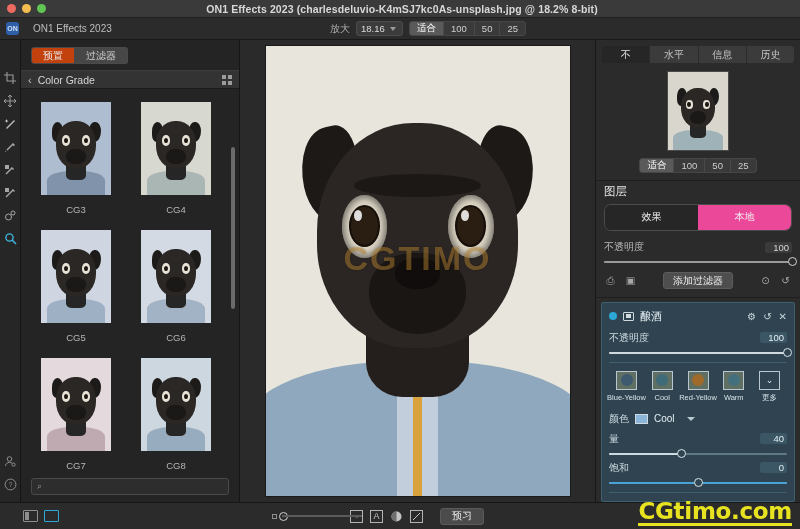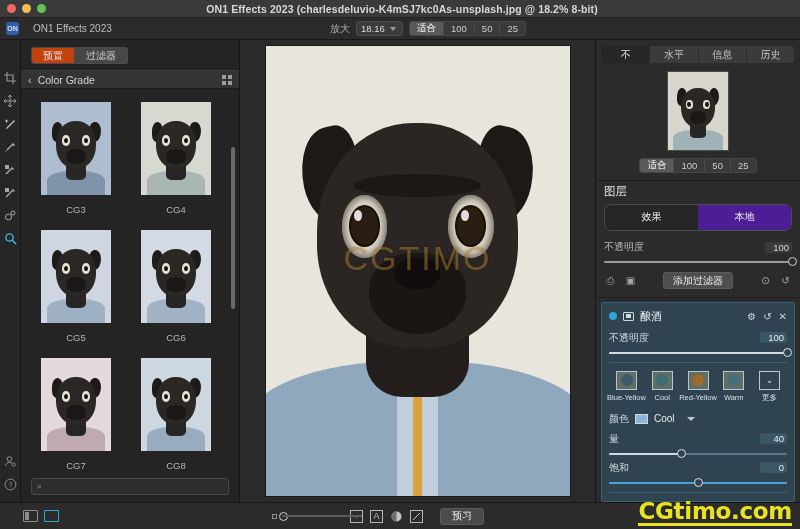--- a/index.html
+++ b/index.html
@@ -158,21 +158,21 @@
   .big-eye { position:absolute; width:15%; height:14%; top:33%; background:#ddd6c6; border-radius:50%; box-shadow:0 0 6px 3px rgba(0,0,0,.45) inset;}
   .big-eye.l { left:25%; }
   .big-eye.r { right:25%; }
   .big-eye::after{content:'';position:absolute;inset:20%;background:#2a1d12;border-radius:50%;box-shadow:0 0 0 2px #160f09;}
   .big-eye::before{content:'';position:absolute;left:28%;top:24%;width:18%;height:18%;background:#fff;border-radius:50%;z-index:2;opacity:.85;}
   .big-muzzle { position:absolute; left:34%; width:32%; top:46%; height:18%; background:#1a1614; border-radius:45% 45% 50% 50%;}
   .big-nose { position:absolute; left:42.5%; width:15%; top:47%; height:7%; background:#100d0c; border-radius:45%;}
   .big-wrinkle{position:absolute;left:29%;width:42%;top:28.5%;height:5%;background:rgba(0,0,0,.35);border-radius:50%;}
   .watermark-center {
     position: absolute; left: 50%; top: 47%; transform: translate(-50%,-50%);
-    font-size: 34px; font-weight: normal; letter-spacing: 2px;
+    font-size: 34px; font-weight: bold; letter-spacing: 2px;
     color: rgba(222,160,60,.40); font-family: "Liberation Sans", sans-serif;
     text-shadow: 0 0 2px rgba(0,0,0,.25); white-space: nowrap; pointer-events:none;
   }
 
   
   .rightpanel {
     width: 205px; flex: 0 0 205px; background: #2b2b2b; border-left: 1px solid #161616;
     display: flex; flex-direction: column; min-height: 0;
   }
   .rp-tabs { display: flex; padding: 6px 6px 0 6px; }
@@ -182,21 +182,21 @@
   }
   .rp-tab:first-child { border-radius: 3px 0 0 3px; background: #262626; color: #e6e6e6; }
   .rp-tab:last-child { border-radius: 0 3px 3px 0; border-right: none; }
   .navthumb-area { display: flex; justify-content: center; padding: 8px 0 7px 0; }
   .navthumb { width: 62px; height: 80px; background: #d9d7cd; position: relative; overflow:hidden; border:1px solid #4a4a4a;}
   .fitrow { display: flex; justify-content: center; padding-bottom: 7px; }
   .section-title { padding: 3px 12px 5px 8px; font-size: 11.5px; color: #e2e2e2; }
   .toggle2 { display: flex; margin: 0 8px 9px 8px; height: 33px; border-radius: 7px; overflow: hidden; border: 1px solid #4c4c4c;}
   .toggle2 > div { flex: 1; display: flex; align-items: center; justify-content: center; font-size: 10px; }
   .toggle2 .on2 { background: #262626; color: #ededed; }
-  .toggle2 .off2 { background: #4c1d95; color: #f0f0f0; }
+  .toggle2 .off2 { background: #ec4899; color: #f0f0f0; }
   .sliderrow { padding: 0 8px; }
   .sl-head { display: flex; align-items: center; font-size: 10px; color: #b8b8b8; }
   .sl-val {
     margin-left: auto; background: #3a3a3a; border-radius: 2px; min-width: 27px;
     text-align: right; padding: 0 3px; font-size: 9.5px; color: #d4d4d4; height:11px; line-height:11px;
   }
   .track { height: 2px; background: #555; margin: 7px 0 4px 0; position: relative; border-radius: 1px; }
   .track .fill { position: absolute; left: 0; top: 0; bottom: 0; background: #9a9a9a; border-radius: 1px; }
   .knob {
     position: absolute; top: -4px; width: 9px; height: 9px; border-radius: 50%;

